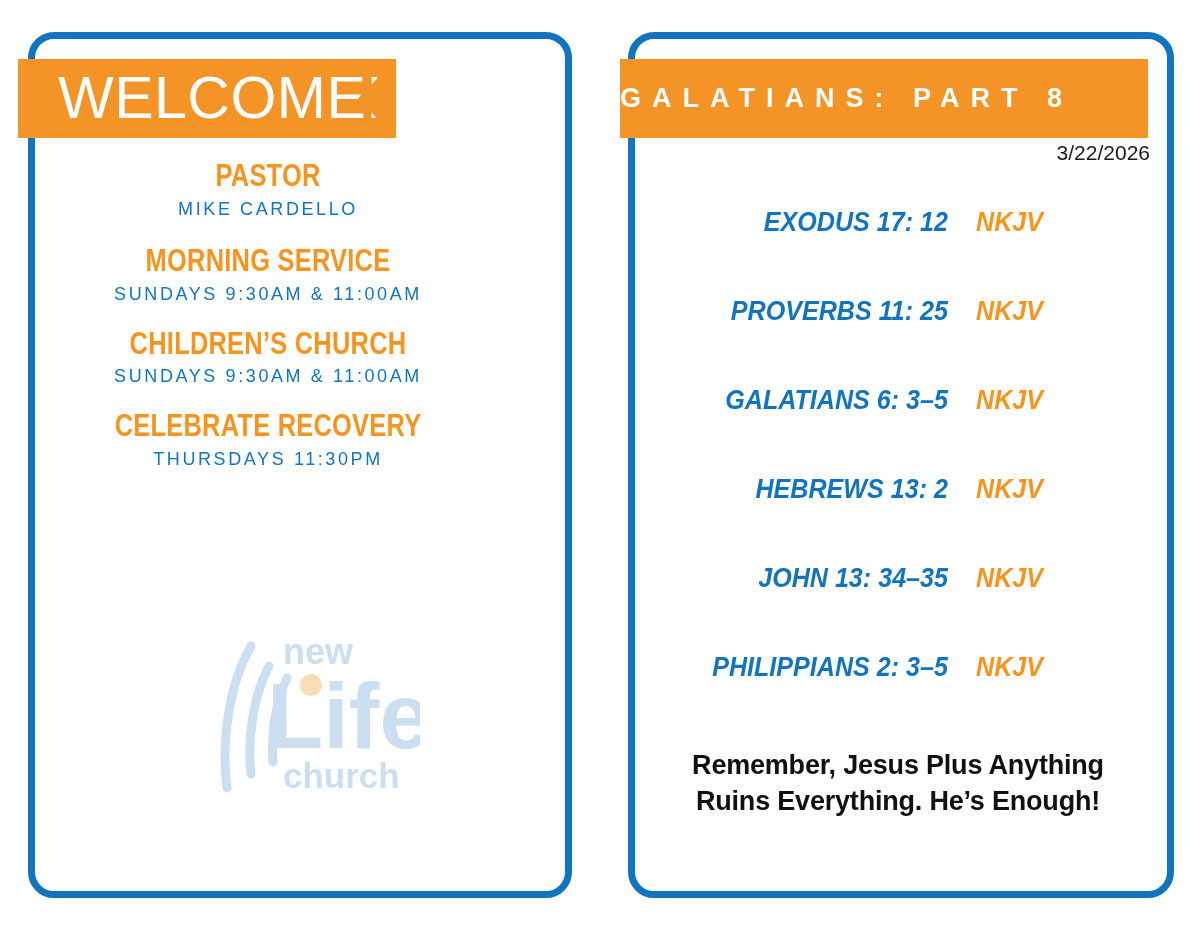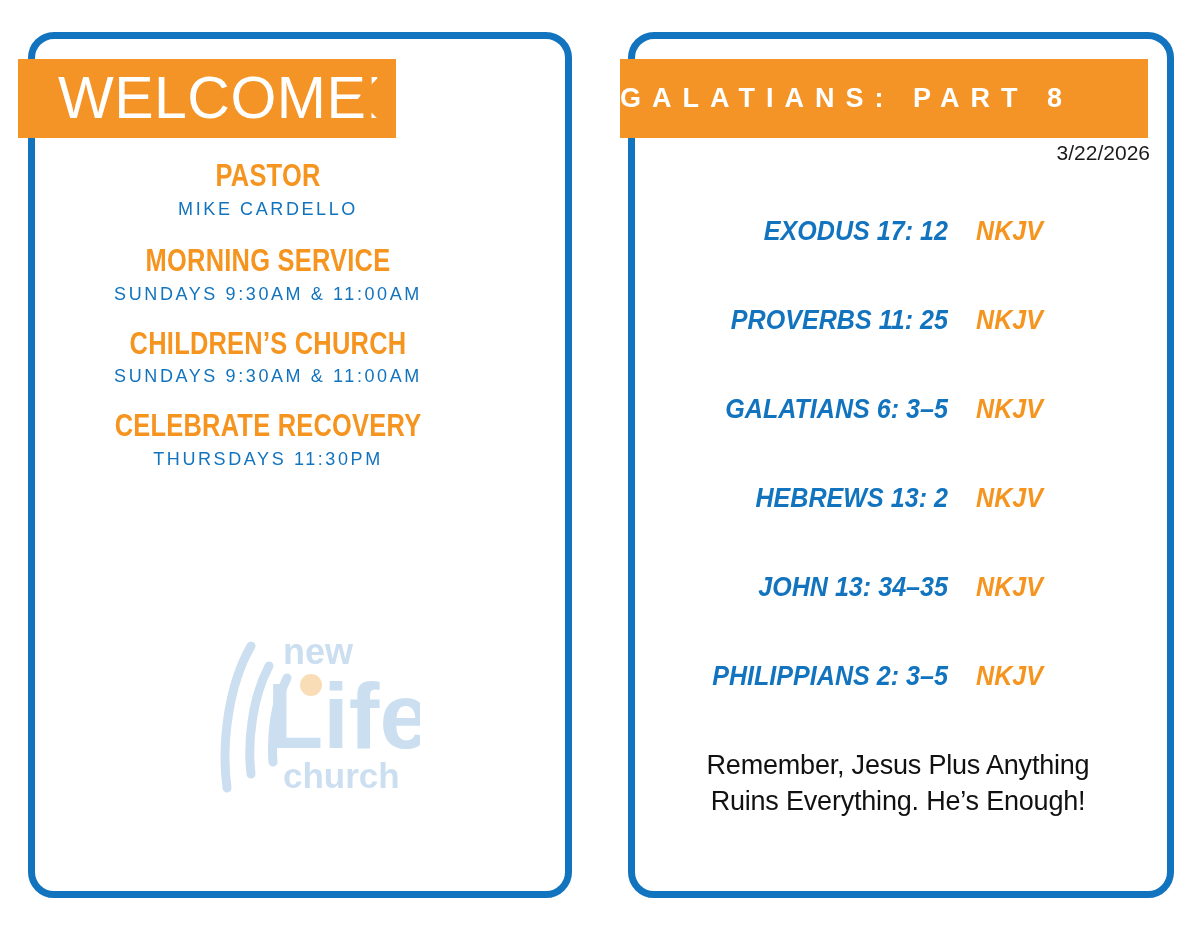--- a/index.html
+++ b/index.html
@@ -138,21 +138,21 @@
     color: #1A1A1A;
     font-size: 21px;
     font-weight: 400;
     letter-spacing: 0px;
     font-family: Liberation Sans, sans-serif;
   }
 
   .scripture-list {
     position: absolute;
     left: 636px;
-    top: 216px;
+    top: 207px;
     width: 464px;
   }
   .scripture-row {
     display: flex;
     align-items: baseline;
     height: 89px;
   }
   .ref {
     width: 312px;
     text-align: right;
@@ -178,21 +178,21 @@
   }
 
   .closing {
     position: absolute;
     left: 636px;
     top: 748px;
     width: 524px;
     text-align: center;
     color: #111111;
     font-size: 27px;
-    font-weight: 400;
+    font-weight: 700;
     line-height: 1.33;
     letter-spacing: -0.2px;
   }
   .closing div { white-space: nowrap; }
 </style>
 </head>
 <body>
 
 <div class="stage">
 

